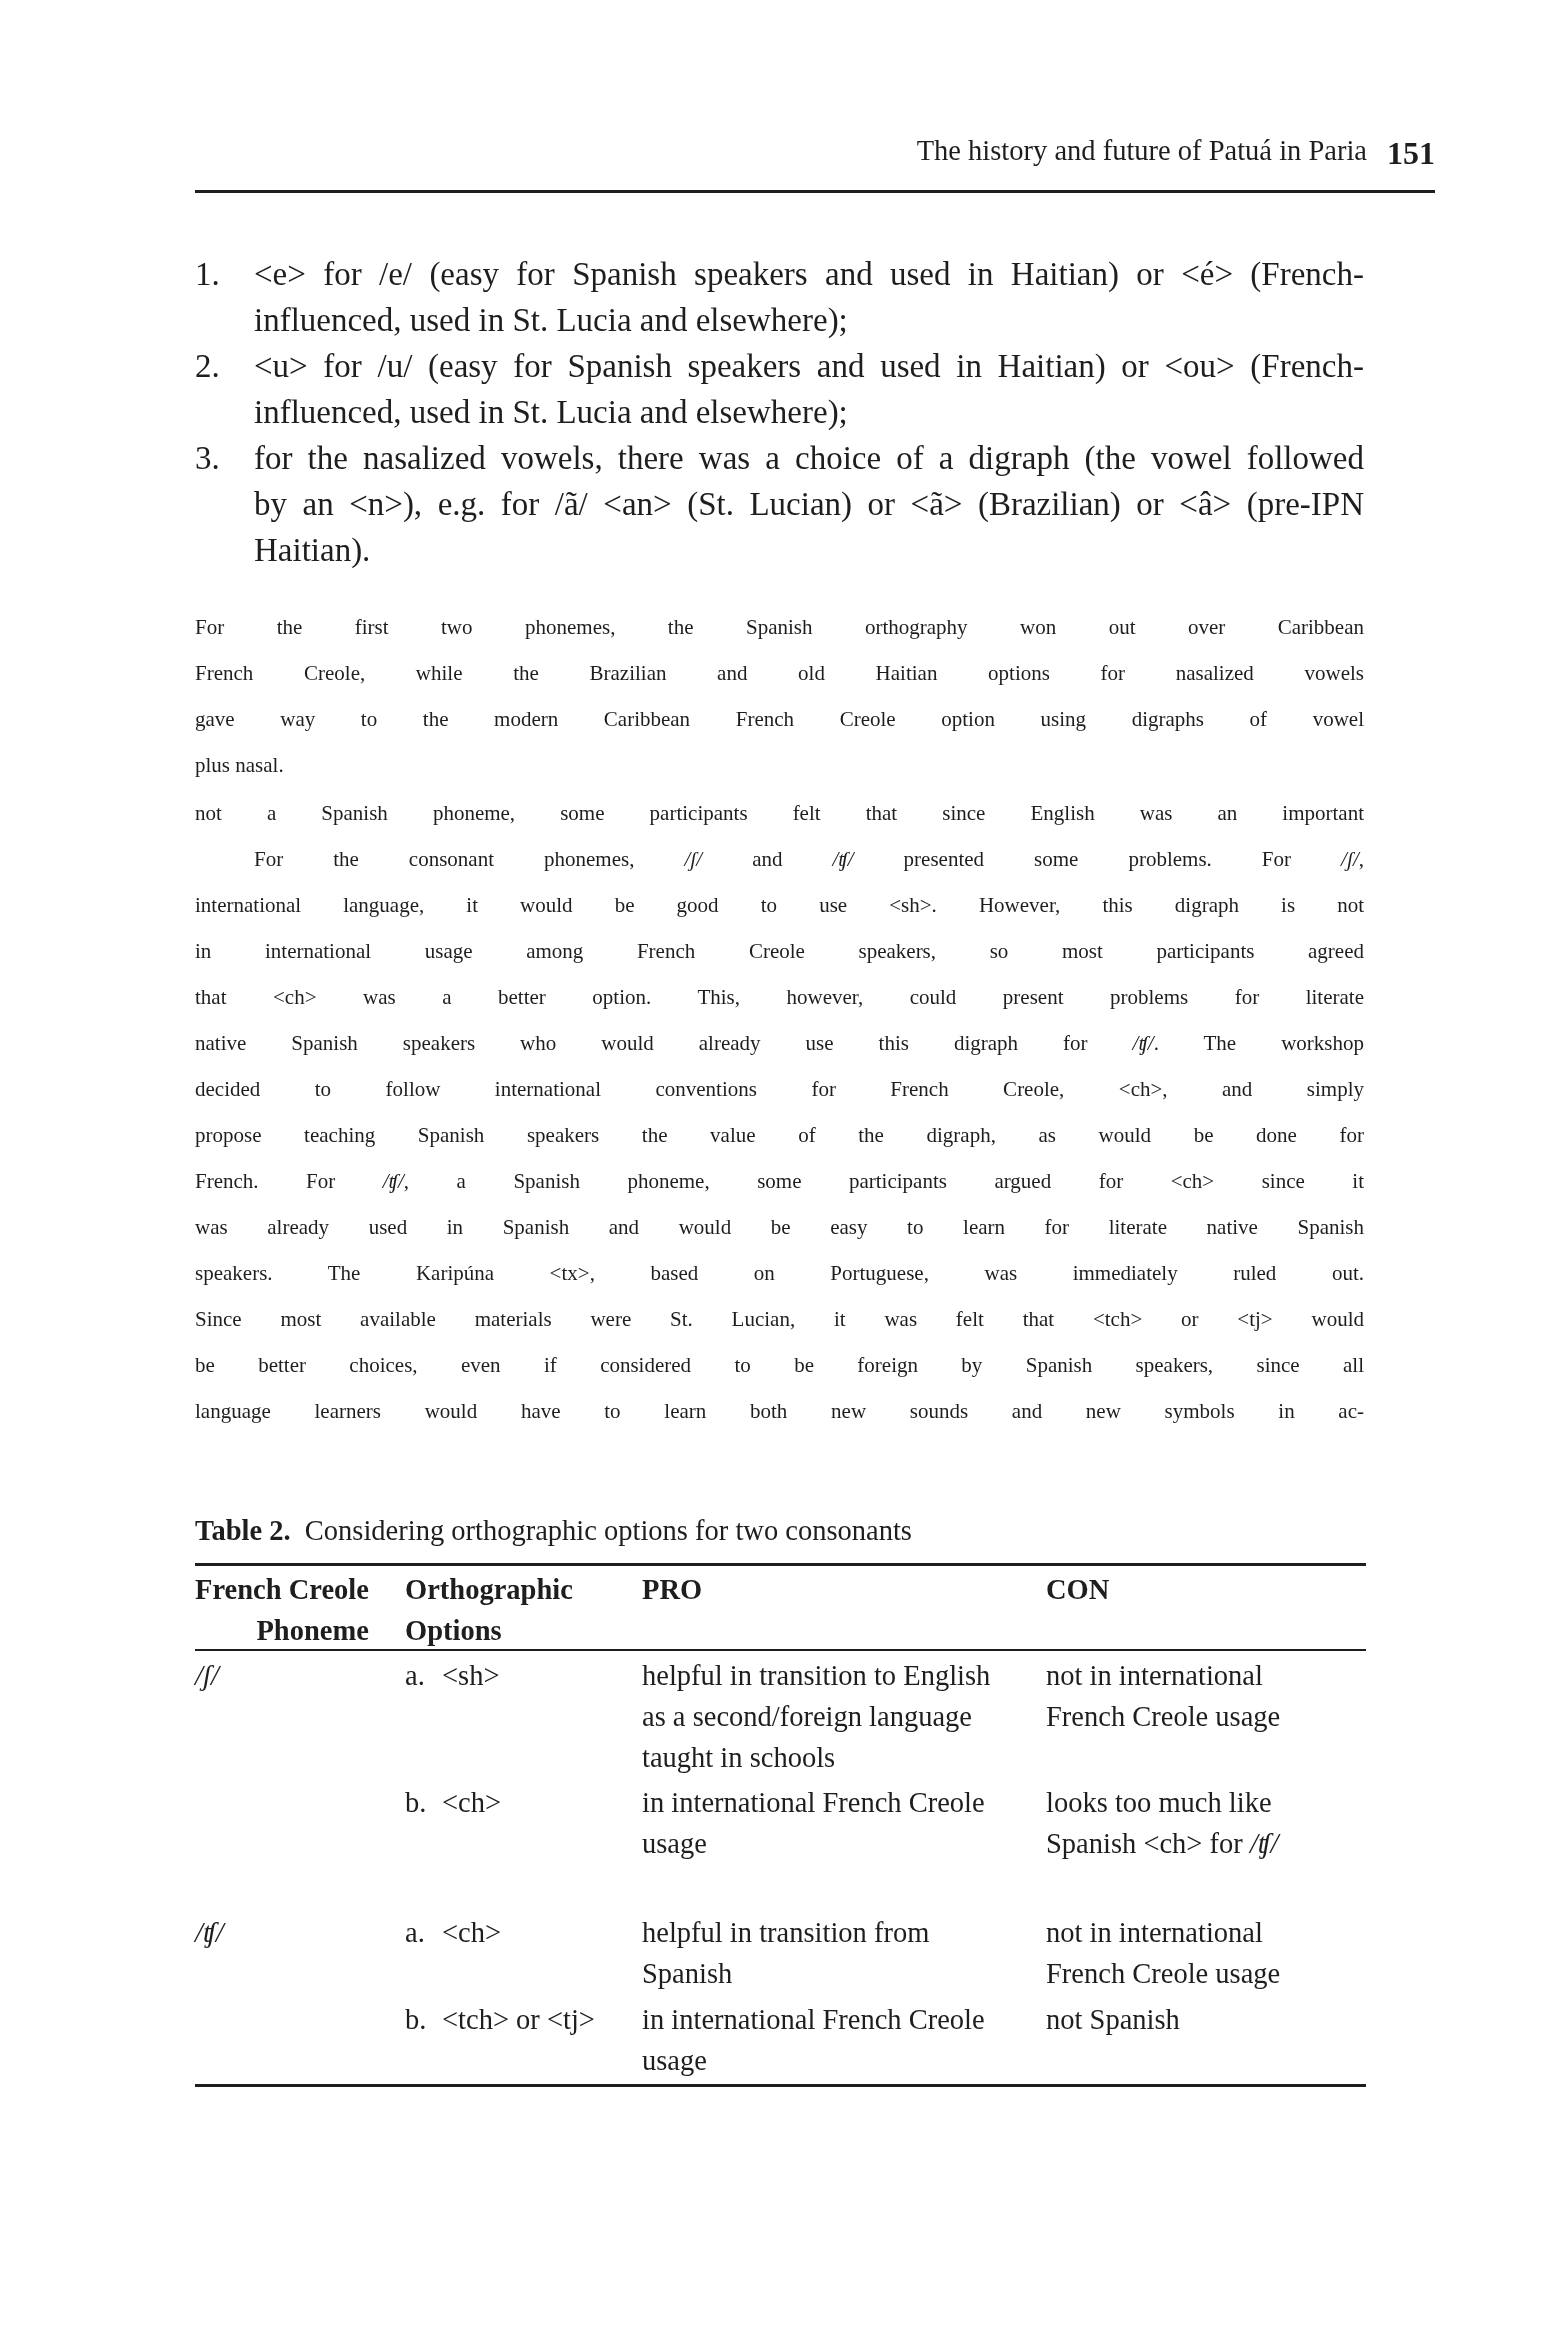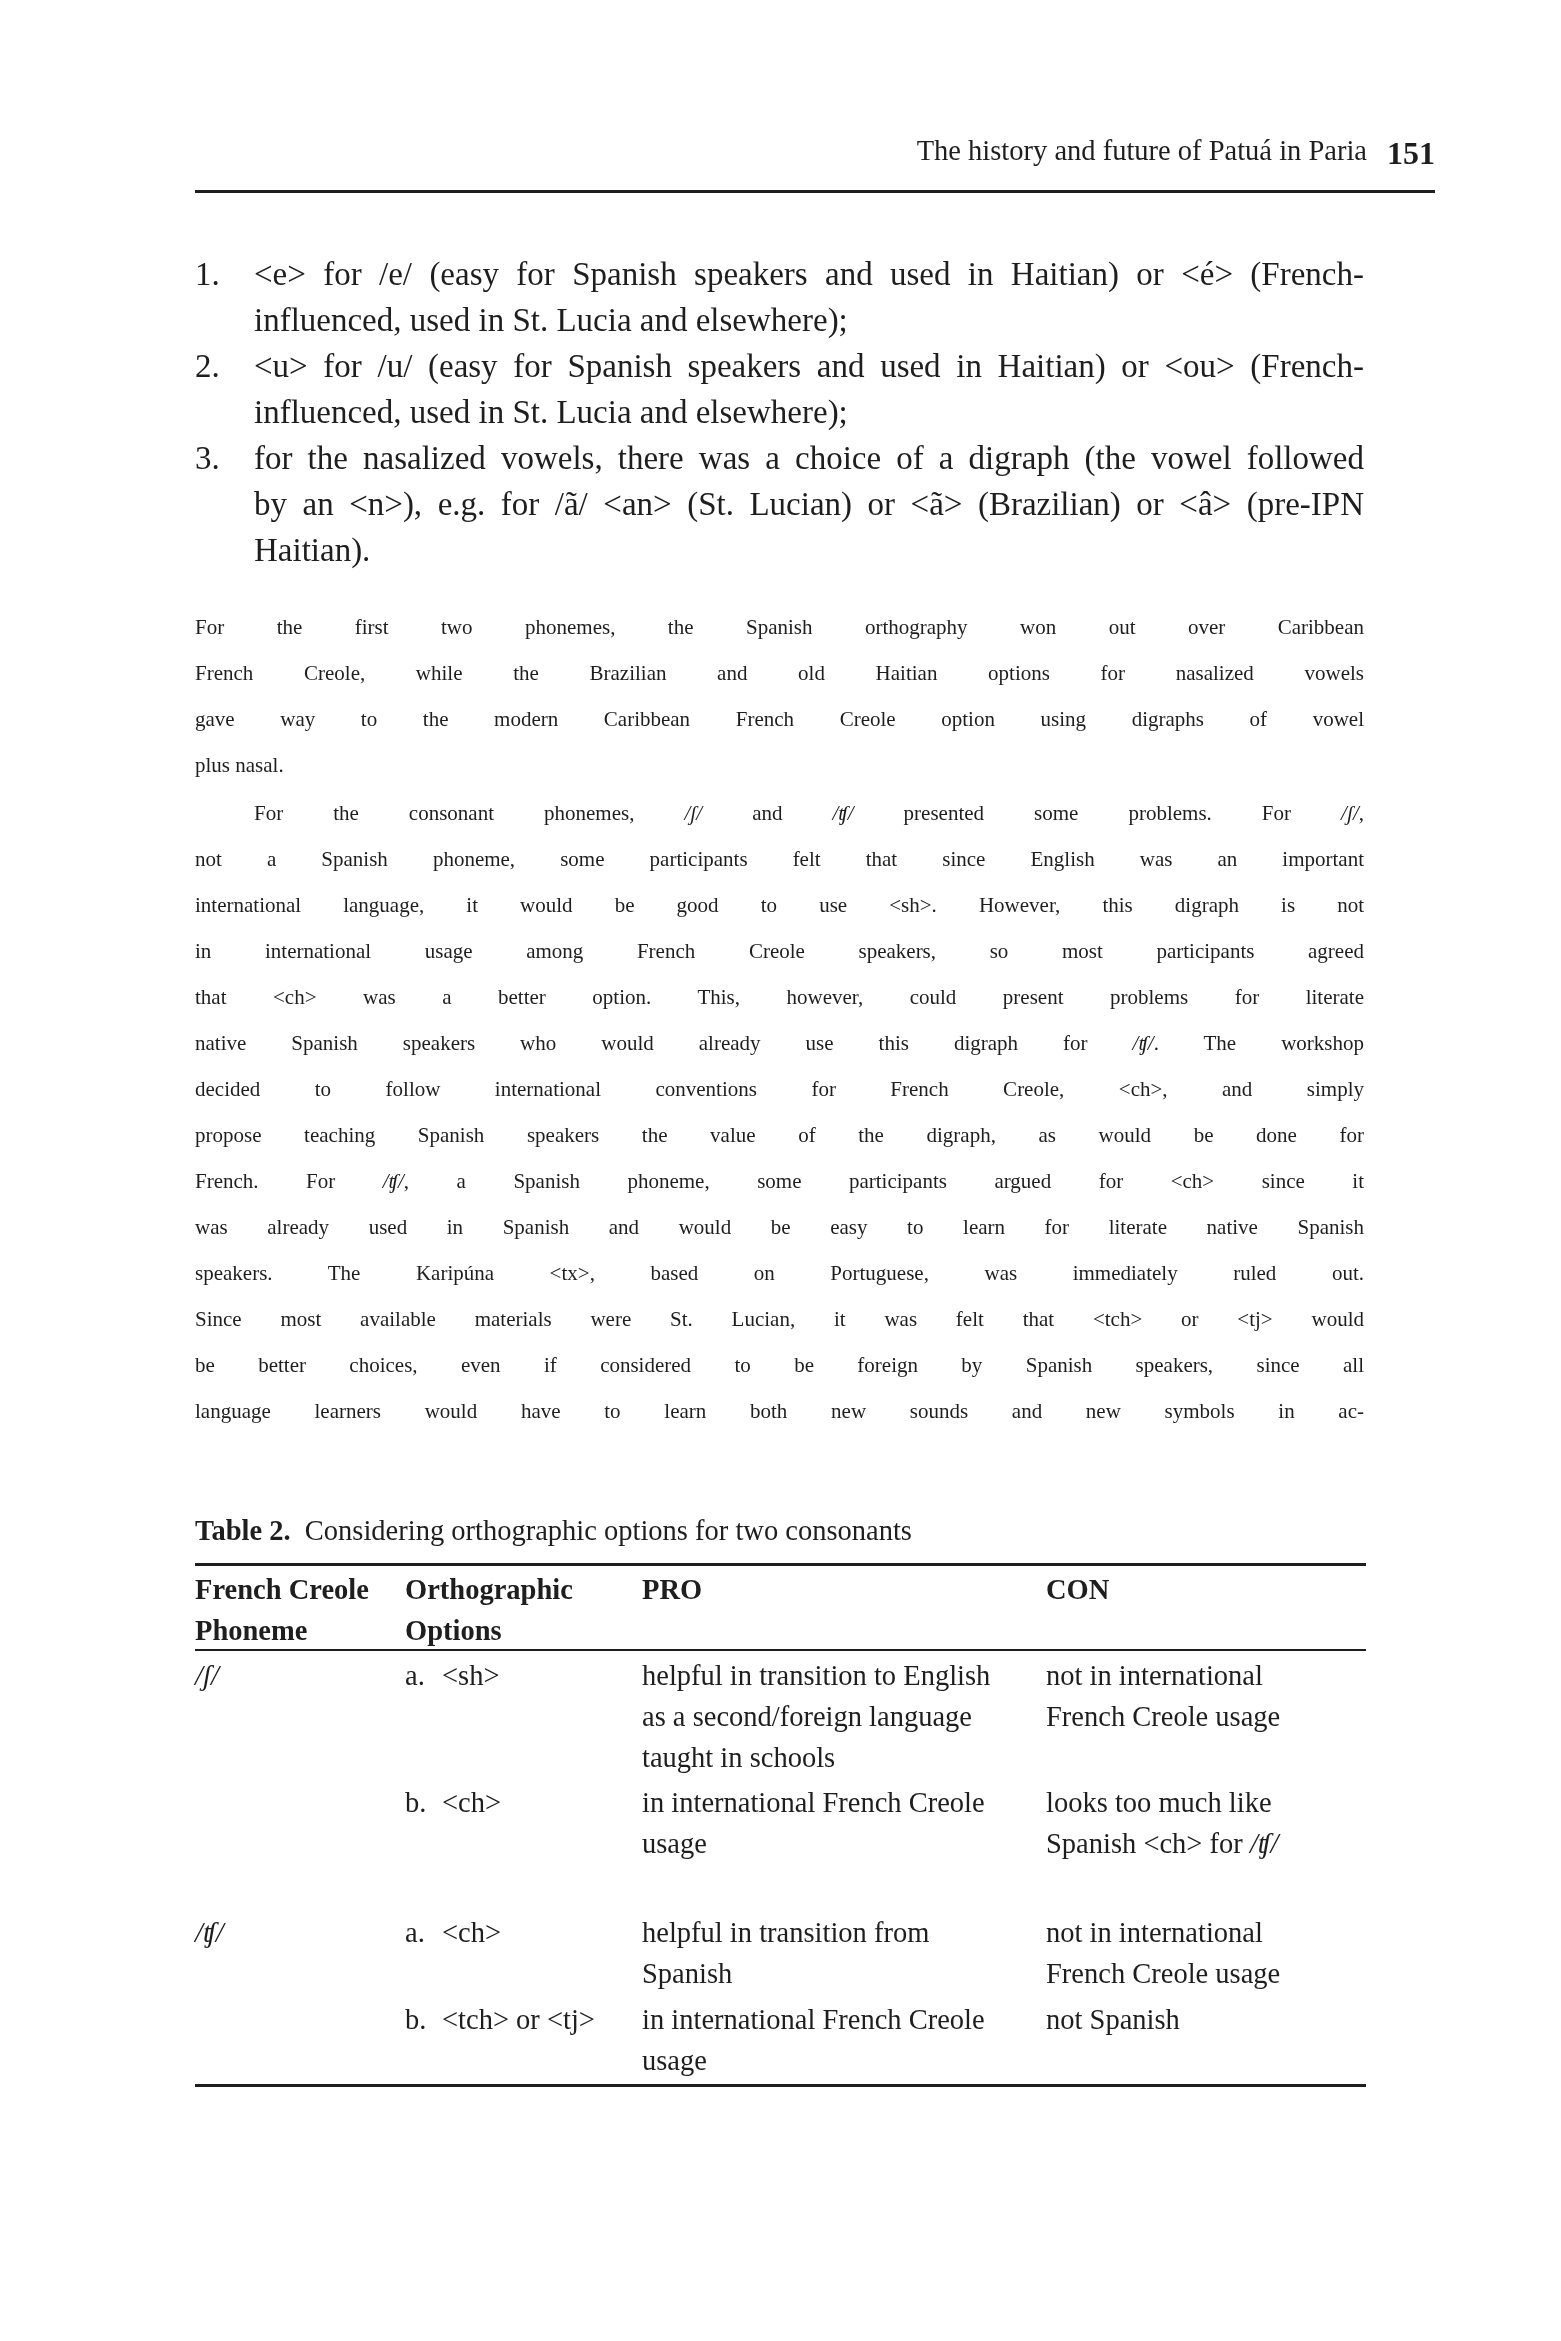--- a/index.html
+++ b/index.html
@@ -33,21 +33,21 @@
   
   .caption { position:absolute; left:195px; top:1515px; font-size:28.5px; white-space:nowrap; }
   .caption b { font-weight:bold; }
   .trule { position:absolute; left:195px; width:1171px; background:#1e1e1e; }
   .trule.top { top:1563px; height:3.1px; }
   .trule.mid { top:1649px; height:1.9px; }
   .trule.bot { top:2084px; height:3.1px; }
 
   .cell { position:absolute; font-size:28.5px; line-height:41px; white-space:nowrap; }
   .th { font-weight:bold; }
-  .c1 { left:195px; } .c2 { left:405px; } .c3 { left:642px; } .c4 { left:1046px; }
+  .c1 { left:195px;text-align:right; } .c2 { left:405px; } .c3 { left:642px; } .c4 { left:1046px; }
   .hdr { top:1569px; }
   .opt-letter { display:inline-block; width:37px; }
 </style>
 </head>
 <body>
 
 <div class="page">
 
   <div class="run-head">
     <span class="run-title">The history and future of Patuá in Paria</span>
@@ -75,22 +75,22 @@
   </div>
 
   <div class="txt para1">
     <span class="line j">For the first two phonemes, the Spanish orthography won out over Caribbean</span>
     <span class="line j">French Creole, while the Brazilian and old Haitian options for nasalized vowels</span>
     <span class="line j">gave way to the modern Caribbean French Creole option using digraphs of vowel</span>
     <span class="line">plus nasal.</span>
   </div>
 
   <div class="txt para2">
+    <span class="line j">not a Spanish phoneme, some participants felt that since English was an important</span>
     <span class="line j indent"><span>For the consonant phonemes, </span><i class="ipa">/ʃ/</i><span> and </span><i class="ipa">/ʧ/</i><span> presented some problems. For </span><i class="ipa">/ʃ/</i><span>,</span></span>
-    <span class="line j">not a Spanish phoneme, some participants felt that since English was an important</span>
     <span class="line j">international language, it would be good to use &lt;sh&gt;. However, this digraph is not</span>
     <span class="line j">in international usage among French Creole speakers, so most participants agreed</span>
     <span class="line j">that &lt;ch&gt; was a better option. This, however, could present problems for literate</span>
     <span class="line j"><span>native Spanish speakers who would already use this digraph for </span><i class="ipa">/ʧ/</i><span>. The workshop</span></span>
     <span class="line j">decided to follow international conventions for French Creole, &lt;ch&gt;, and simply</span>
     <span class="line j">propose teaching Spanish speakers the value of the digraph, as would be done for</span>
     <span class="line j"><span>French. For </span><i class="ipa">/ʧ/</i><span>, a Spanish phoneme, some participants argued for &lt;ch&gt; since it</span></span>
     <span class="line j">was already used in Spanish and would be easy to learn for literate native Spanish</span>
     <span class="line j">speakers. The Karipúna &lt;tx&gt;, based on Portuguese, was immediately ruled out.</span>
     <span class="line j">Since most available materials were St. Lucian, it was felt that &lt;tch&gt; or &lt;tj&gt; would</span>

